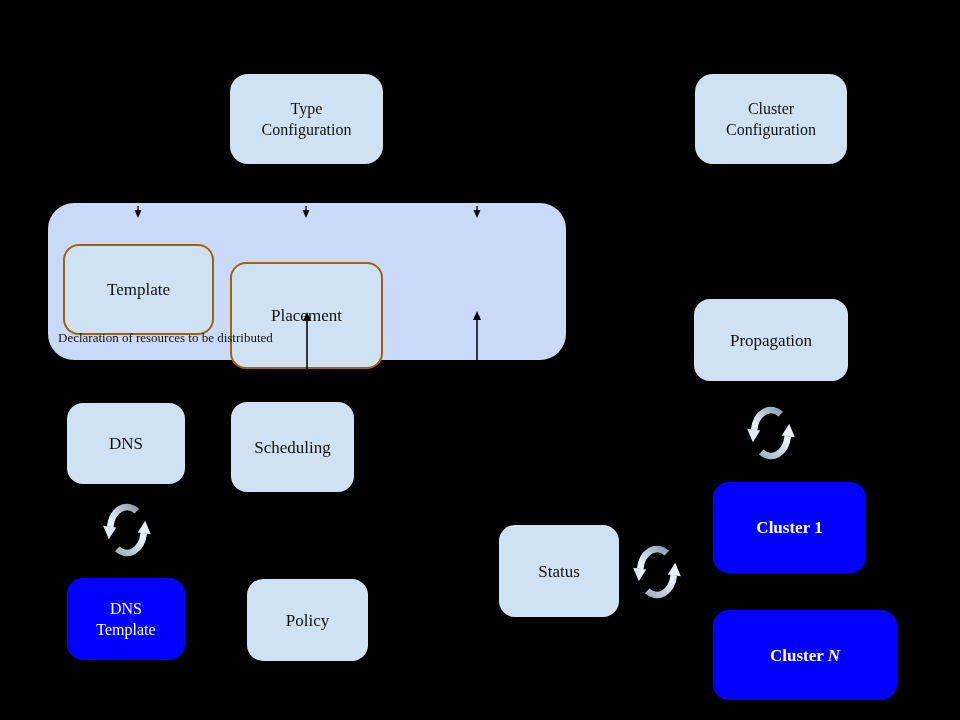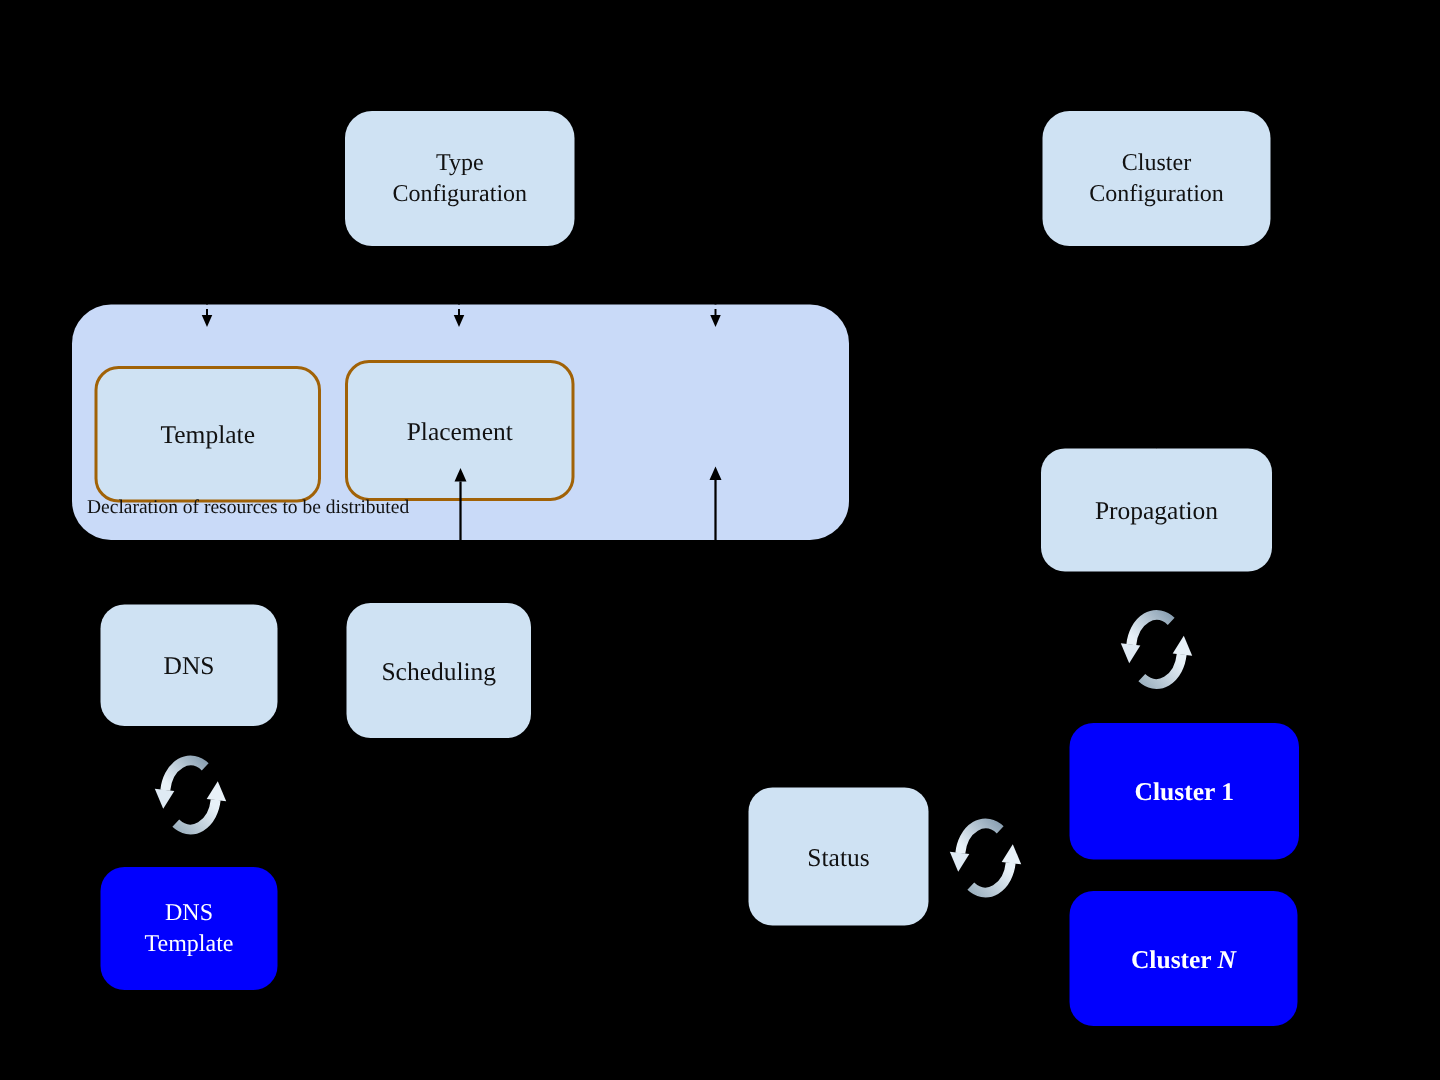--- a/index.html
+++ b/index.html
@@ -52,21 +52,21 @@
       <span>Configuration</span>
     </div>
   </div>
 
   <div class="groupbox" style="left:48px;top:203px;width:518px;height:157px;"></div>
 
   <div class="node light bordered" style="left:63px;top:218px;width:151px;height:91px;">
     <span>Template</span>
   </div>
 
-  <div class="node light bordered" style="left:230px;top:214px;width:153px;height:94px;">
+  <div class="node light bordered" style="left:230px;top:236px;width:153px;height:107px;">
     <span>Placement</span>
   </div>
 
 
   <div class="caption" style="left:58px;top:330px;">Declaration of resources to be distributed</div>
 
   <div class="node light" style="left:67px;top:403px;width:118px;height:81px;">
     <span>DNS</span>
   </div>
 
@@ -75,36 +75,39 @@
   </div>
 
   <div class="node light" style="left:694px;top:299px;width:154px;height:82px;">
     <span>Propagation</span>
   </div>
 
   <div class="node light" style="left:499px;top:525px;width:120px;height:92px;">
     <span>Status</span>
   </div>
 
+  <div class="node light" style="left:247px;top:579px;width:121px;height:82px;">
+    <span>Policy</span>
+  </div>
 
   <div class="node blue two-line" style="left:67px;top:578px;width:118px;height:82px;">
     <div>
       <span>DNS</span><br>
       <span>Template</span>
     </div>
   </div>
 
   <div class="node blue bold" style="left:697px;top:482px;width:153px;height:91px;">
     <div>
       <span>Cluster</span>
       <span class="suffix">1</span>
     </div>
   </div>
 
-  <div class="node blue bold node-cluster-n" style="left:697px;top:594px;width:152px;height:90px;">
+  <div class="node blue bold node-cluster-n" style="left:697px;top:610px;width:184px;height:90px;">
     <div>
       <span>Cluster</span>
       <span class="suffix">N</span>
     </div>
   </div>
 
   <svg class="sync" style="left:99px;top:494px;" viewBox="0 0 56 72" aria-hidden="true">
     <use href="#syncArrows"></use>
   </svg>
   <svg class="sync" style="left:743px;top:397px;" viewBox="0 0 56 72" aria-hidden="true">

